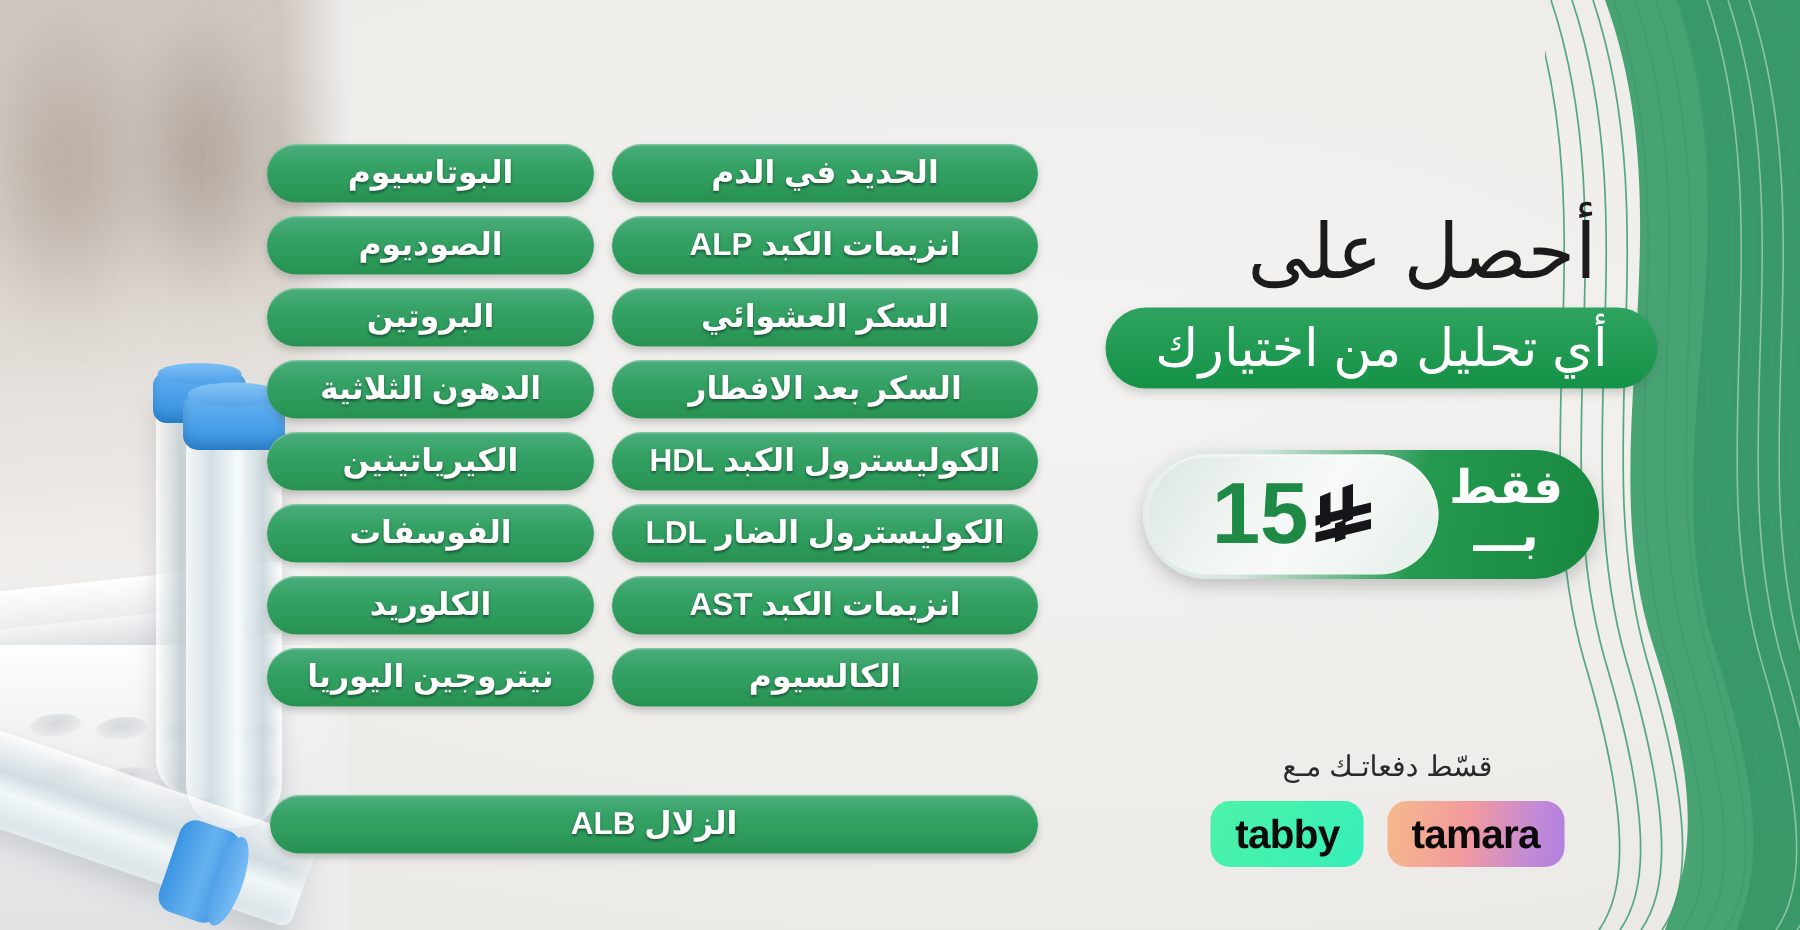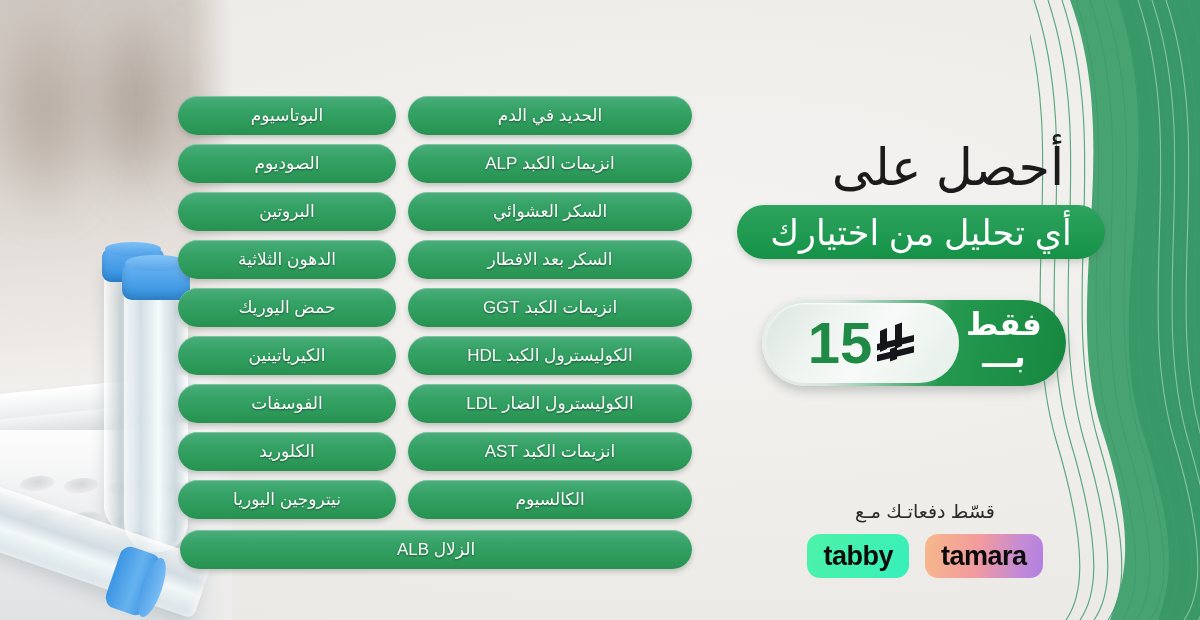--- a/index.html
+++ b/index.html
@@ -84,22 +84,22 @@
     position:relative;
     height:39px;
     border-radius:20px;
     background:linear-gradient(180deg,#4cae7d 0%,#37a367 32%,#2e9c5d 66%,#27914f 100%);
     box-shadow:0 3px 5px rgba(90,95,95,.30), inset 0 1px 0 rgba(255,255,255,.28);
     display:flex;align-items:center;justify-content:center;
     margin-bottom:9px;
   }
   .pill span{
     color:#ffffff;
-    font-size:17px;
-    font-weight:normal;
+    font-size:21px;
+    font-weight:bold;
     letter-spacing:0;
     white-space:nowrap;
     text-shadow:0 1px 2px rgba(0,0,0,.45);
     line-height:1;
   }
   .col-left{left:178px;top:96px;width:218px;}
   .col-right{left:408px;top:96px;width:284px;}
   .pill-wide{position:absolute;left:180px;top:530px;width:512px;}
   .pill-wide .pill{margin-bottom:0;}
 
@@ -223,23 +223,20 @@
     <div class="pill">
         <span>انزيمات الكبد ALP</span>
       </div>
     <div class="pill">
         <span>السكر العشوائي</span>
       </div>
     <div class="pill">
         <span>السكر بعد الافطار</span>
       </div>
     <div class="pill">
-        <span>انزيمات الكبد GGT</span>
-      </div>
-    <div class="pill">
         <span>الكوليسترول الكبد HDL</span>
       </div>
     <div class="pill">
         <span>الكوليسترول الضار LDL</span>
       </div>
     <div class="pill">
         <span>انزيمات الكبد AST</span>
       </div>
     <div class="pill">
         <span>الكالسيوم</span>
@@ -251,23 +248,20 @@
         <span>البوتاسيوم</span>
       </div>
     <div class="pill">
         <span>الصوديوم</span>
       </div>
     <div class="pill">
         <span>البروتين</span>
       </div>
     <div class="pill">
         <span>الدهون الثلاثية</span>
-      </div>
-    <div class="pill">
-        <span>حمض اليوريك</span>
       </div>
     <div class="pill">
         <span>الكيرياتينين</span>
       </div>
     <div class="pill">
         <span>الفوسفات</span>
       </div>
     <div class="pill">
         <span>الكلوريد</span>
       </div>

